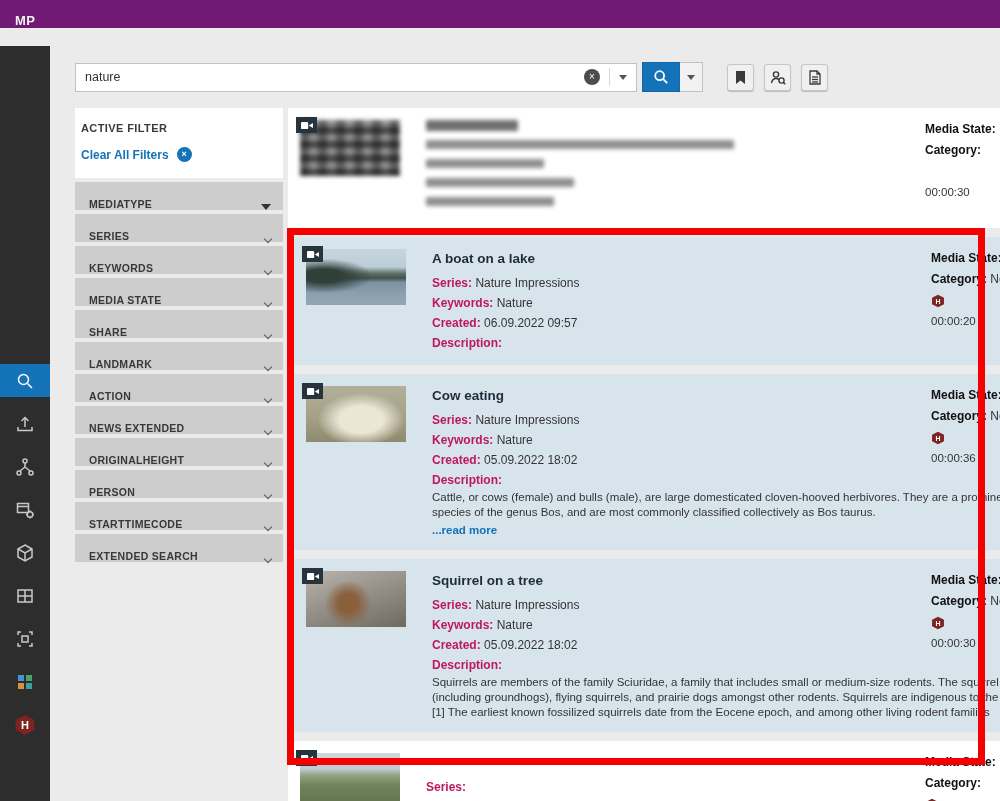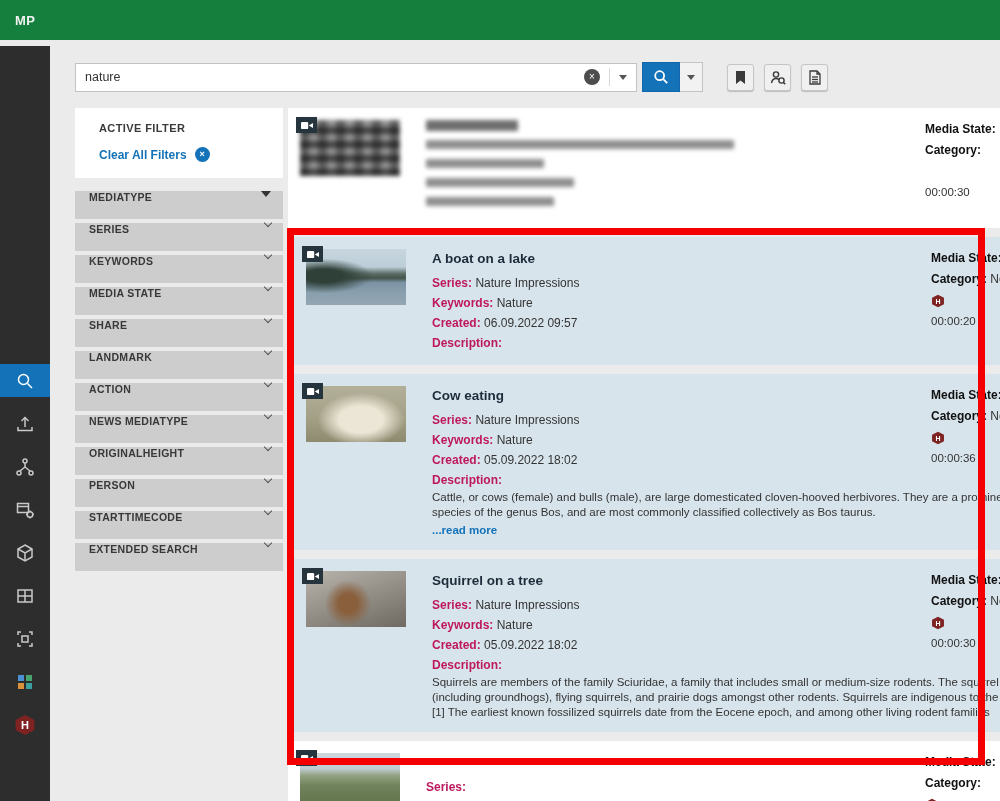--- a/index.html
+++ b/index.html
@@ -5,22 +5,22 @@
   * { box-sizing: border-box; margin: 0; padding: 0; }
   html, body { width: 1000px; height: 801px; }
   body {
     position: relative; overflow: hidden;
     background: #ebebeb;
     font-family: "Liberation Sans", sans-serif;
     --accent: #1472b8; --selected-bg: #d8e4ec; --stripe: #1e5a84;
     --brand-red: #7e2222; --annotation: #f40000;
   }
   
-  .topbar { position: absolute; left: 0; top: 0; width: 1000px; height: 40px;
-    background: #15803d; display: flex; align-items: center; padding-left: 15px; z-index: 5; }
+  .topbar { position: absolute; left: 0; top: 0; width: 1000px; height: 28px;
+    background: #701a75; display: flex; align-items: flex-end; padding-left: 15px; z-index: 5; }
   .brand { color: #f2f2f2; font-size: 13px; font-weight: bold; letter-spacing: .4px; }
   
   .sidebar { position: absolute; left: 0; top: 46px; width: 50px; height: 755px;
     background: #2d2d2d; display: flex; flex-direction: column; align-items: center;
     padding-top: 318px; gap: 10px; z-index: 4; }
   .side-item { width: 50px; height: 33px; display: flex; align-items: center; justify-content: center; cursor: pointer; }
   .side-item.active { background: var(--accent); }
   .sicon { display: flex; align-items: center; justify-content: center; }
   
   .main { position: absolute; left: 50px; top: 46px; width: 996px; height: 755px; }
@@ -39,28 +39,28 @@
   .btn-search { width: 38px; height: 30px; background: var(--accent); border: 1px solid #1167a9;
     display: flex; align-items: center; justify-content: center; margin-left: 5px; cursor: pointer; }
   .btn-caret { width: 23px; height: 30px; background: #f2f2f2; border: 1px solid #c2c2c2; border-left: none;
     display: flex; align-items: center; justify-content: center; cursor: pointer; }
   .fbtn { width: 27px; height: 27px; background: #f0f0f0; border: 1px solid #c6c6c6; border-radius: 3px;
     box-shadow: 0 1px 1px rgba(0,0,0,.2); display: flex; align-items: center; justify-content: center; cursor: pointer; }
   .fbtn.first { margin-left: 24px; }
   .fbtn + .fbtn { margin-left: 10px; }
   
   .filter-panel { position: absolute; left: 25px; top: 62px; width: 208px; }
-  .af-box { background: #fff; padding: 14px 24px 16px; margin-bottom: 13px; }
+  .af-box { background: #fff; padding: 14px 6px 16px; margin-bottom: 4px; }
   .af-title { font-size: 11px; font-weight: bold; color: #3a3a3a; letter-spacing: .4px; margin-bottom: 13px; }
   .af-clear { display: flex; align-items: center; gap: 8px; color: var(--accent);
     font-size: 12px; font-weight: bold; cursor: pointer; }
   .af-clear-x { width: 15px; height: 15px; border-radius: 50%; background: var(--accent); color: #fff;
     font-size: 9px; line-height: 15px; text-align: center; flex-shrink: 0; }
-  .filter-row { height: 28px; background: #cdcdcd; margin-bottom: 4px; display: flex; align-items: flex-start;
-    padding: 0 12px 16px 14px; font-size: 10.5px; font-weight: bold; color: #383838; letter-spacing: .3px; cursor: pointer; }
+  .filter-row { height: 28px; background: #cdcdcd; margin-bottom: 4px; display: flex; align-items: flex-end;
+    padding: 0 12px 0 14px; font-size: 10.5px; font-weight: bold; color: #383838; letter-spacing: .3px; cursor: pointer; }
   .fr-label { flex: 1; }
   .tri { width: 0; height: 0; border-left: 5px solid transparent; border-right: 5px solid transparent;
     border-top: 6px solid #333; }
   .chev { width: 6px; height: 6px; border-right: 1.6px solid #555; border-bottom: 1.6px solid #555;
     transform: rotate(45deg); margin-top: -3px; }
   
   .results { position: absolute; left: 238px; top: 62px; width: 760px; }
   .card { position: relative; background: #fff; margin-bottom: 9px; padding: 12px; display: flex; cursor: pointer; }
   .card.selected { background: var(--selected-bg); border-left: 6px solid var(--stripe); }
   .card.redacted { min-height: 119px; }
@@ -271,21 +271,21 @@
         </div>
         <div class="filter-row">
           <span class="fr-label">LANDMARK</span>
           <span class="chev"></span>
         </div>
         <div class="filter-row">
           <span class="fr-label">ACTION</span>
           <span class="chev"></span>
         </div>
         <div class="filter-row">
-          <span class="fr-label">NEWS MEDIATYPE</span>
+          <span class="fr-label">NEWS EXTENDED</span>
           <span class="chev"></span>
         </div>
         <div class="filter-row">
           <span class="fr-label">ORIGINALHEIGHT</span>
           <span class="chev"></span>
         </div>
         <div class="filter-row">
           <span class="fr-label">PERSON</span>
           <span class="chev"></span>
         </div>

